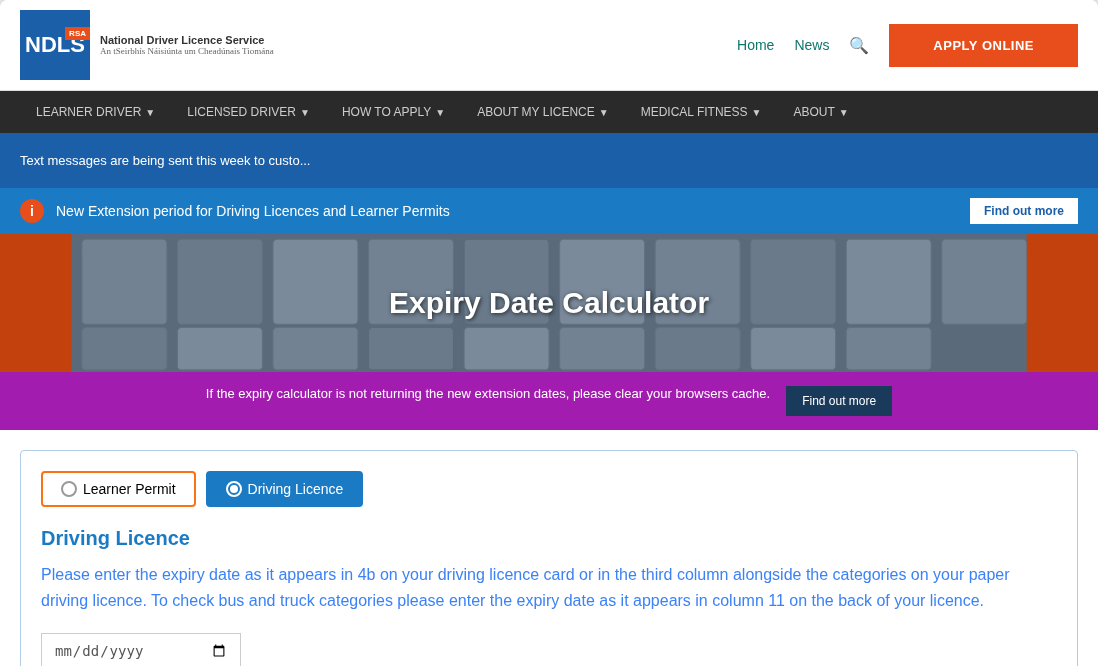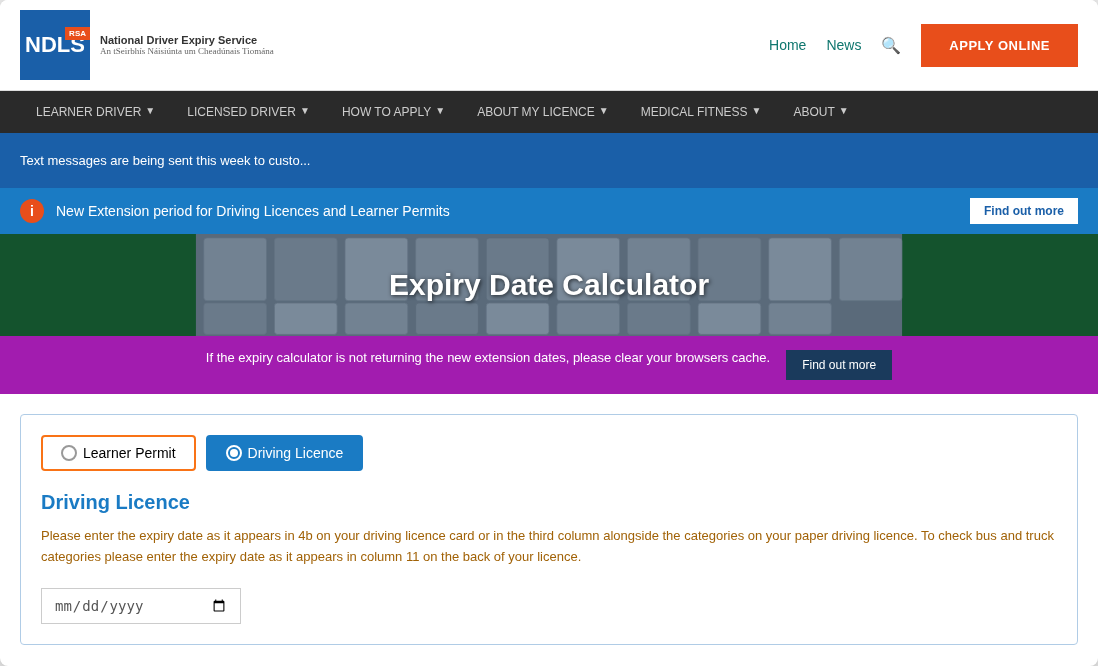--- a/index.html
+++ b/index.html
@@ -10,38 +10,38 @@
     .header { display: flex; align-items: center; padding: 10px 20px; background: white; border-bottom: 1px solid #ddd; }
     .logo-area { display: flex; align-items: center; margin-right: auto; }
     .logo-box { background: #1a5fa8; color: white; font-size: 22px; font-weight: bold; padding: 8px 10px; width: 70px; height: 70px; display: flex; align-items: center; justify-content: center; position: relative; }
     .rsa-badge { position: absolute; top: 17px; right: 0; background: #e84e1b; color: white; font-size: 8px; font-weight: bold; padding: 2px 4px; }
     .logo-text { margin-left: 10px; }
     .logo-title { font-size: 11px; color: #333; font-weight: bold; }
     .logo-subtitle { font-size: 9px; color: #666; font-family: Liberation Serif, serif; }
     .nav-links { display: flex; align-items: center; gap: 20px; margin-right: 20px; }
     .nav-link { color: #0f766e; text-decoration: none; font-size: 14px; cursor: pointer; }
     .search-icon { font-size: 16px; cursor: pointer; color: #333; }
-    .apply-btn { background: #e84e1b; color: white; border: none; padding: 14px 28px; font-size: 13px; font-weight: bold; cursor: pointer; letter-spacing: 0.5px; }
+    .apply-btn { background: #e84e1b; color: white; border: none; padding: 14px 44px; font-size: 13px; font-weight: bold; cursor: pointer; letter-spacing: 0.5px; }
 
     
     .nav-bar { background: #2a2a2a; display: flex; align-items: center; padding: 0 20px; }
-    .nav-item { color: #ccc; font-size: 12px; padding: 14px 16px; cursor: pointer; display: flex; gap: 4px; white-space: nowrap; }
+    .nav-item { color: #ccc; font-size: 12px; padding: 14px 16px; cursor: pointer; display: flex; align-items: center; gap: 4px; white-space: nowrap; }
     .nav-arrow { font-size: 10px; }
 
     
     .ticker { background: #1a5fa8; color: white; font-size: 13px; padding: 20px 20px; overflow: hidden; white-space: nowrap; }
 
     
     .info-banner { background: #1a7bc4; color: white; display: flex; align-items: center; padding: 10px 20px; gap: 12px; }
     .info-icon { background: #e84e1b; border-radius: 50%; width: 24px; height: 24px; display: flex; align-items: center; justify-content: center; color: white; font-weight: bold; font-size: 14px; flex-shrink: 0; }
     .info-text { flex: 1; font-size: 14px; }
     .find-out-btn { background: white; color: #1a5fa8; border: none; padding: 6px 14px; font-size: 12px; cursor: pointer; font-weight: bold; white-space: nowrap; }
 
     
-    .hero { position: relative; height: 102px; background: #14532d; overflow: hidden; display: flex; align-items: center; justify-content: center; }
+    .hero { position: relative; height: 138px; background: #c2410c; overflow: hidden; display: flex; align-items: center; justify-content: center; }
     .hero-bg { position: absolute; inset: 0; }
     .puzzle-svg { width: 100%; height: 100%; }
     .hero-title { position: relative; z-index: 2; color: white; font-size: 30px; font-weight: bold; text-shadow: 1px 1px 4px rgba(0,0,0,0.7); }
 
     
     .cache-banner { background: #a21caf; color: white; display: flex; align-items: flex-start; justify-content: center; padding: 14px 20px; gap: 16px; }
     .cache-text { font-size: 13px; }
     .cache-btn { background: #1a3a5c; color: white; border: none; padding: 8px 16px; font-size: 12px; cursor: pointer; }
 
     
@@ -52,38 +52,38 @@
     .radio-tabs { display: flex; gap: 10px; margin-bottom: 20px; }
     .radio-tab { display: flex; align-items: center; gap: 6px; padding: 8px 18px; border: 2px solid #f97316; border-radius: 4px; cursor: pointer; font-size: 14px; background: white; }
     .radio-tab.active { border-color: #1a7bc4; background: #1a7bc4; color: white; }
     .radio-tab .radio-circle { width: 16px; height: 16px; border-radius: 50%; border: 2px solid currentColor; display: flex; align-items: center; justify-content: center; flex-shrink: 0; }
     .radio-tab:not(.active) .radio-circle { border-color: #999; }
     .radio-tab .radio-dot { width: 8px; height: 8px; border-radius: 50%; background: currentColor; }
     .radio-tab:not(.active) .radio-dot { display: none; }
 
     
     .section-title { color: #1a7bc4; font-size: 20px; font-weight: bold; margin-bottom: 12px; }
-    .section-desc { font-size: 13px; color: #a16207; line-height: 1.6; margin-bottom: 20px; }
+    .section-desc { font-size: 16px; color: #3b82f6; line-height: 1.6; margin-bottom: 20px; }
 
     
     .date-input { border: 1px solid #ccc; padding: 8px 12px; font-size: 14px; color: #555; width: 200px; cursor: pointer; }
   </style>
 </head>
 <body>
 
 <div class="browser-frame">
 
   <div class="header">
     <div class="logo-area">
       <div class="logo-box">
         <span>NDLS</span>
         <span class="rsa-badge">RSA</span>
       </div>
       <div class="logo-text">
-        <div class="logo-title">National Driver Expiry Service</div>
+        <div class="logo-title">National Driver Licence Service</div>
         <div class="logo-subtitle">An tSeirbhís Náisiúnta um Cheadúnais Tiomána</div>
       </div>
     </div>
     <div class="nav-links">
       <a class="nav-link">Home</a>
       <a class="nav-link">News</a>
       <span class="search-icon">🔍</span>
     </div>
     <button class="apply-btn">APPLY ONLINE</button>
   </div>

